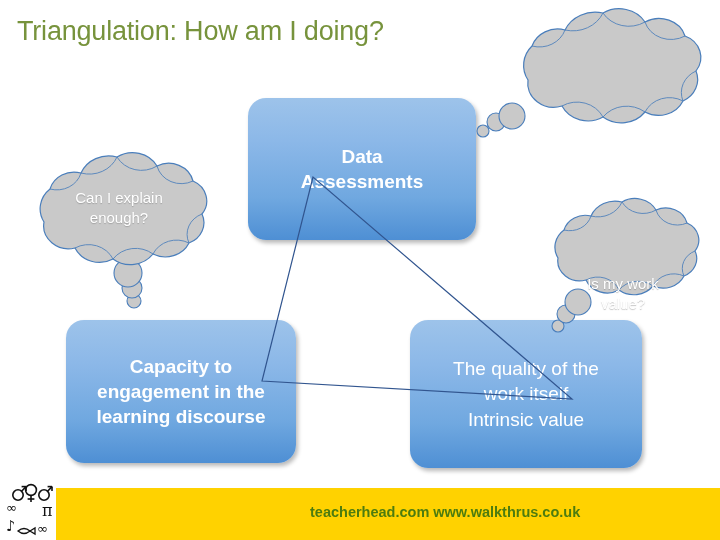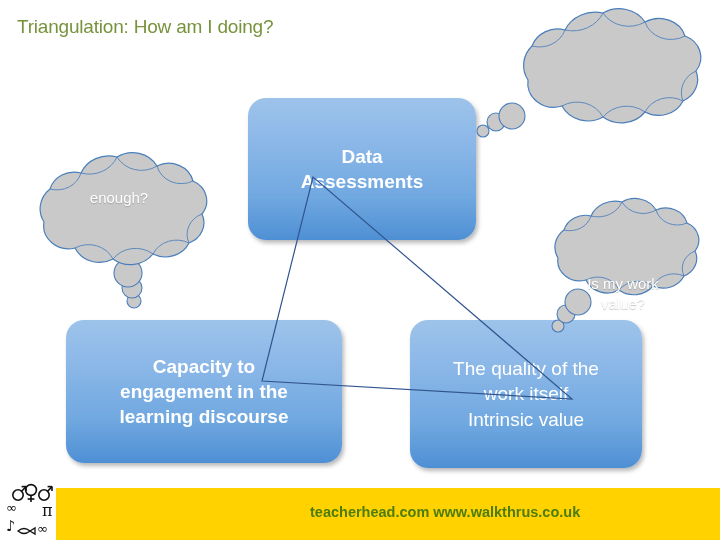--- a/index.html
+++ b/index.html
@@ -15,21 +15,21 @@
     overflow: hidden;
     font-family: "Liberation Sans", sans-serif;
   }
 
   
   #title {
     position: absolute;
     left: 17px;
     top: 16px;
     width: 660px;
-    font-size: 19px;
+    font-size: 27px;
     font-weight: normal;
     color: #77933C;
     letter-spacing: -0.2px;
     white-space: nowrap;
   }
 
   
   .box {
     position: absolute;
     border-radius: 18px;
@@ -41,21 +41,21 @@
     text-align: center;
     color: #ffffff;
     font-size: 19px;
     line-height: 1.32;
     box-sizing: border-box;
     padding: 4px 10px;
     z-index: 3;
   }
   .box .box-text { width: 100%; }
   #box-data        { left: 248px; top: 98px;  width: 228px; height: 142px; }
-  #box-capacity    { left: 66px;  top: 320px; width: 276px; height: 143px; font-weight: bold; }
+  #box-capacity    { left: 66px;  top: 320px; width: 230px; height: 143px; font-weight: bold; }
   #box-quality     { left: 410px; top: 320px; width: 232px; height: 148px; font-weight: normal; }
   #box-data .box-text { font-weight: bold; }
 
   
   #triangle-lines {
     position: absolute;
     left: 0; top: 0;
     width: 720px; height: 540px;
     z-index: 5;
     pointer-events: none;
@@ -208,20 +208,21 @@
         <path d="M67 27 a30 28 0 0 0 36 -16"></path>
         <path d="M103 11 a28 26 0 0 0 40 9"></path>
         <path d="M143 20 a25 23 0 0 0 36 15"></path>
         <path d="M188 68 a24 22 0 0 0 -13 29"></path>
         <path d="M175 97 a26 24 0 0 0 -36 11"></path>
         <path d="M139 108 a28 26 0 0 0 -40 5"></path>
         <path d="M99 113 a27 25 0 0 0 -38 -11"></path>
       </g>
     </svg>
     <div class="cloud-text">
+      <div>Can I explain</div>
       <div>enough?</div>
     </div>
   </div>
 
   <div class="cloud" id="cloud-good">
     <svg width="178" height="136" viewBox="0 0 178 136">
       <g fill="#C9C9C9" stroke="#4A7EBB" stroke-width="1.1">
         <circle cx="24" cy="132" r="6"></circle>
         <circle cx="32" cy="120" r="9"></circle>
         <circle cx="44" cy="108" r="13"></circle>

